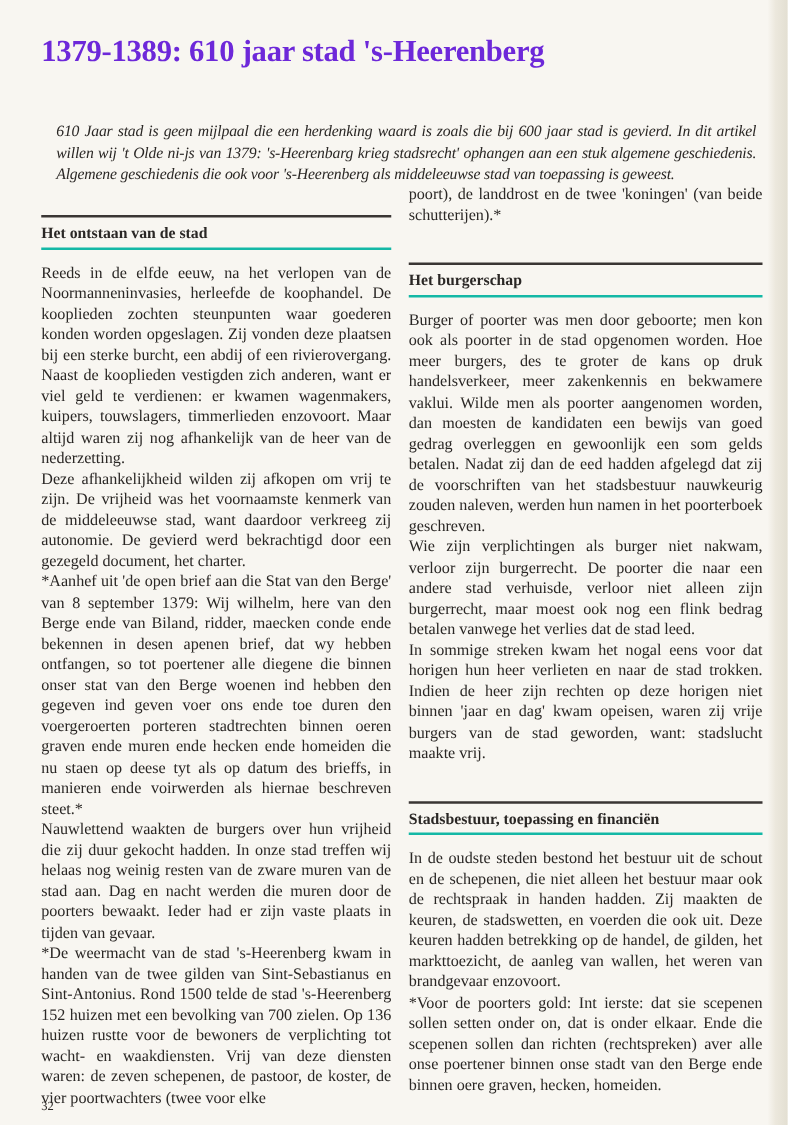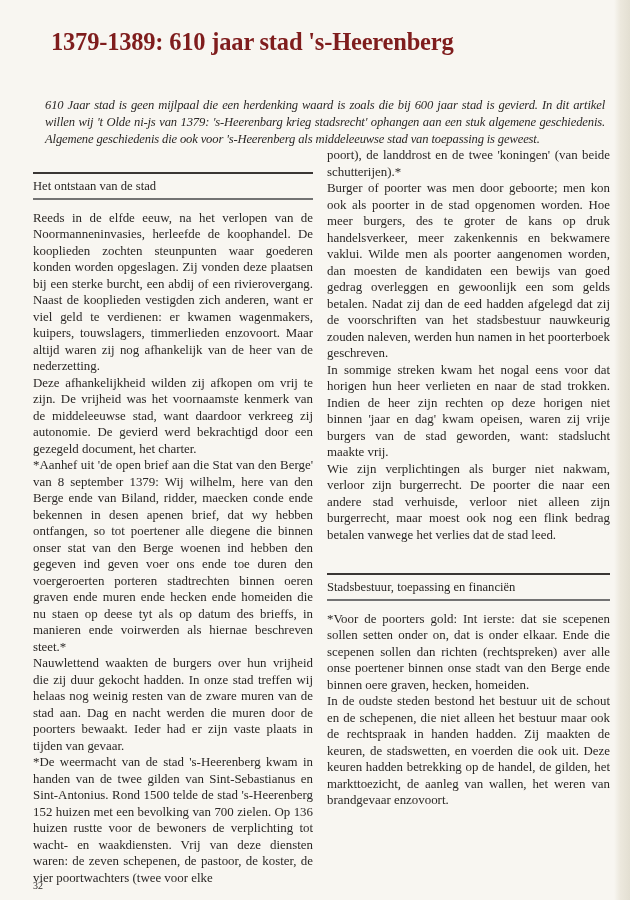--- a/index.html
+++ b/index.html
@@ -8,42 +8,42 @@
     background: #f8f6f1;
     position: relative;
     font-family: "Liberation Serif", "DejaVu Serif", serif;
     color: #2a2725;
   }
   .page-edge {
     position: absolute; right: 0; top: 0; width: 16px; height: 900px;
     background: linear-gradient(to right, #f8f6f1 0%, #ece8dd 40%, #e3dfd2 100%);
   }
   .title {
-    position: absolute; left: 51px; top: 28px; width: 560px;
+    position: absolute; left: 33px; top: 28px; width: 560px;
     font-weight: bold; font-size: 24.5px; letter-spacing: -0.2px;
-    color: #7f1d1d; margin: 0;
+    color: #6d28d9; margin: 0;
   }
   .intro {
     position: absolute; left: 45px; top: 97px; width: 560px;
     font-style: italic; font-size: 12.6px; line-height: 17.2px;
     text-align: justify; margin: 0;
     letter-spacing: -0.15px;
   }
   .col {
     position: absolute; width: 280px;
     font-size: 12.9px; line-height: 16.5px;
     text-align: justify;
   }
   .col p { margin: 0; }
   .col-left { left: 33px; top: 172px; }
   .col-right { left: 327px; top: 147px; width: 283px; }
   .section-head {
     border-top: 2px solid #3a3634;
-    border-bottom: 2px solid #737373;
-    font-weight: normal; font-size: 12.6px;
+    border-bottom: 2px solid #14b8a6;
+    font-weight: bold; font-size: 12.6px;
     padding: 4px 0 3px 0;
     margin: 0 0 10px 0;
     text-align: left;
   }
   .gap-before { margin-top: 30px; }
   .gap-before-2 { margin-top: 30px; }
   em, .it { }
   .page-num {
     position: absolute; left: 33px; top: 880px; font-size: 10px;
   }
@@ -64,20 +64,21 @@
   <p><span>*Aanhef uit 'de open brief aan die Stat van den Berge' van 8 september 1379: </span><span class="it">Wij wilhelm, here van den Berge ende van Biland, ridder, maecken conde ende bekennen in desen apenen brief, dat wy hebben ontfangen, so tot poertener alle diegene die binnen onser stat van den Berge woenen ind hebben den gegeven ind geven voer ons ende toe duren den voergeroerten porteren stadtrechten binnen oeren graven ende muren ende hecken ende homeiden die nu staen op deese tyt als op datum des brieffs, in manieren ende voirwerden als hiernae beschreven steet.*</span></p>
   <p>Nauwlettend waakten de burgers over hun vrijheid die zij duur gekocht hadden. In onze stad treffen wij helaas nog weinig resten van de zware muren van de stad aan. Dag en nacht werden die muren door de poorters bewaakt. Ieder had er zijn vaste plaats in tijden van gevaar.</p>
   <p>*De weermacht van de stad 's-Heerenberg kwam in handen van de twee gilden van Sint-Sebastianus en Sint-Antonius. Rond 1500 telde de stad 's-Heerenberg 152 huizen met een bevolking van 700 zielen. Op 136 huizen rustte voor de bewoners de verplichting tot wacht- en waakdiensten. Vrij van deze diensten waren: de zeven schepenen, de pastoor, de koster, de vier poortwachters (twee voor elke</p>
 </div>
 
 <div class="page-num">32</div>
 
 <div class="col col-right">
   <p>poort), de landdrost en de twee 'koningen' (van beide schutterijen).*</p>
 
+  <div class="section-head gap-before">Het burgerschap</div>
   <p>Burger of poorter was men door geboorte; men kon ook als poorter in de stad opgenomen worden. Hoe meer burgers, des te groter de kans op druk handelsverkeer, meer zakenkennis en bekwamere vaklui. Wilde men als poorter aangenomen worden, dan moesten de kandidaten een bewijs van goed gedrag overleggen en gewoonlijk een som gelds betalen. Nadat zij dan de eed hadden afgelegd dat zij de voorschriften van het stadsbestuur nauwkeurig zouden naleven, werden hun namen in het poorterboek geschreven.</p>
+  <p>Wie zijn verplichtingen als burger niet nakwam, verloor zijn burgerrecht. De poorter die naar een andere stad verhuisde, verloor niet alleen zijn burgerrecht, maar moest ook nog een flink bedrag betalen vanwege het verlies dat de stad leed.</p>
   <p>In sommige streken kwam het nogal eens voor dat horigen hun heer verlieten en naar de stad trokken. Indien de heer zijn rechten op deze horigen niet binnen 'jaar en dag' kwam opeisen, waren zij vrije burgers van de stad geworden, want: stadslucht maakte vrij.</p>
-  <p>Wie zijn verplichtingen als burger niet nakwam, verloor zijn burgerrecht. De poorter die naar een andere stad verhuisde, verloor niet alleen zijn burgerrecht, maar moest ook nog een flink bedrag betalen vanwege het verlies dat de stad leed.</p>
 
   <div class="section-head gap-before-2">Stadsbestuur, toepassing en financiën</div>
+  <p>In de oudste steden bestond het bestuur uit de schout en de schepenen, die niet alleen het bestuur maar ook de rechtspraak in handen hadden. Zij maakten de keuren, de stadswetten, en voerden die ook uit. Deze keuren hadden betrekking op de handel, de gilden, het markttoezicht, de aanleg van wallen, het weren van brandgevaar enzovoort.</p>
   <p><span>*Voor de poorters gold: </span><span class="it">Int ierste: dat sie scepenen sollen setten onder on</span><span>, dat is onder elkaar. </span><span class="it">Ende die scepenen sollen dan richten</span><span> (rechtspreken) </span><span class="it">aver alle onse poertener binnen onse stadt van den Berge ende binnen oere graven, hecken, homeiden.</span></p>
-  <p>In de oudste steden bestond het bestuur uit de schout en de schepenen, die niet alleen het bestuur maar ook de rechtspraak in handen hadden. Zij maakten de keuren, de stadswetten, en voerden die ook uit. Deze keuren hadden betrekking op de handel, de gilden, het markttoezicht, de aanleg van wallen, het weren van brandgevaar enzovoort.</p>
 </div>
 
 </body></html>

